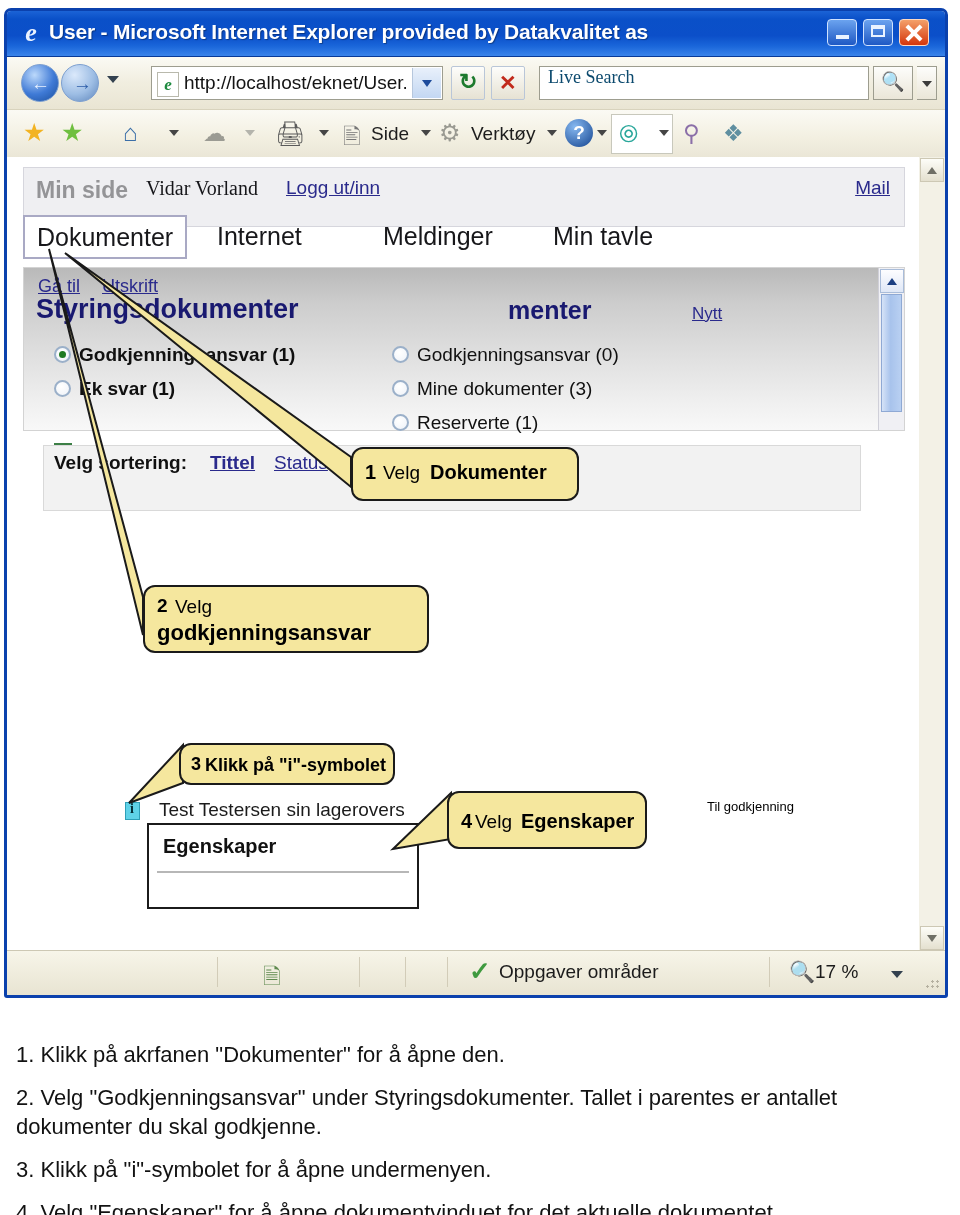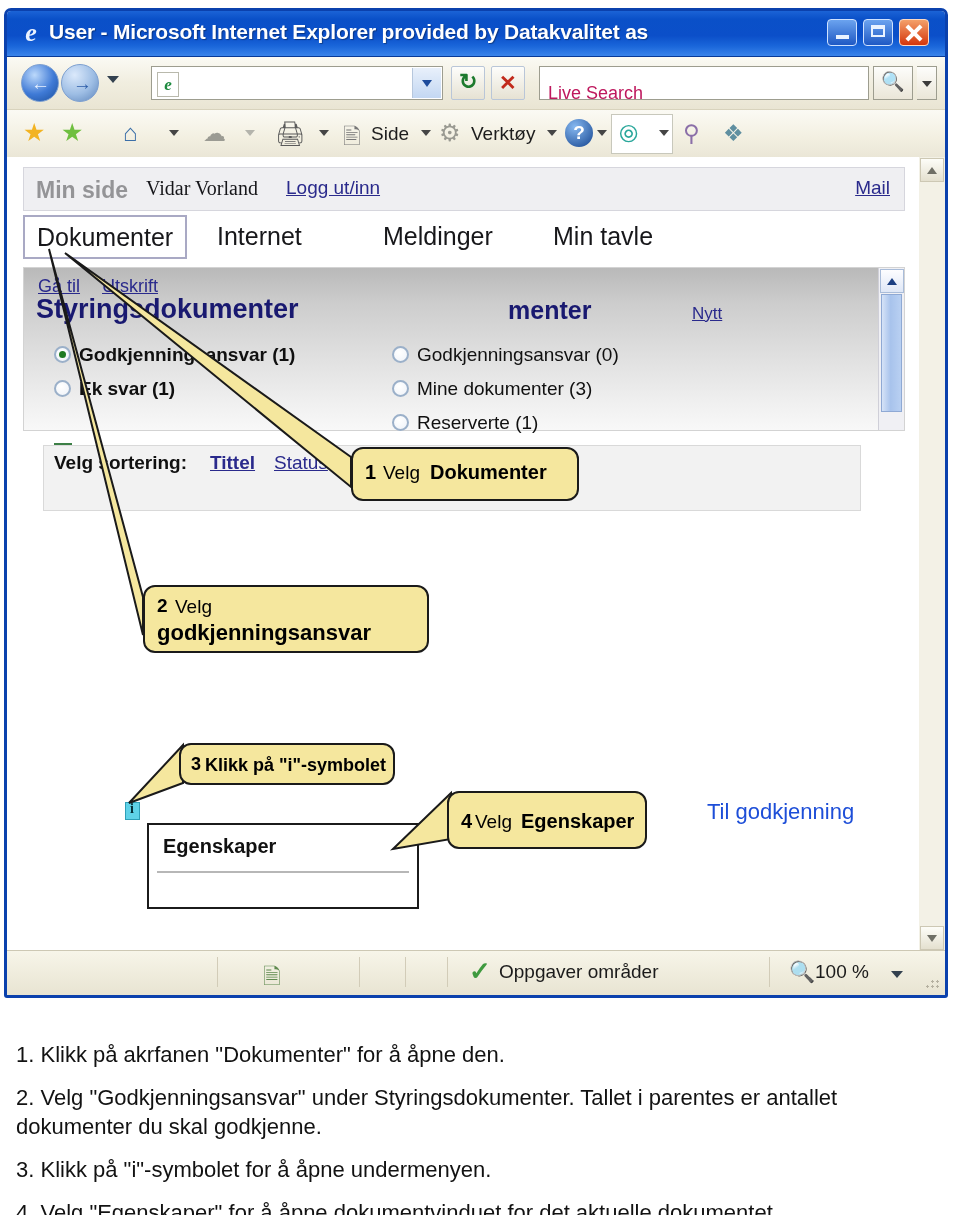--- a/index.html
+++ b/index.html
@@ -82,21 +82,21 @@
   .tbtn{position:absolute;top:9px;width:34px;height:34px;border:1px solid #b9c6d8;
         background:linear-gradient(180deg,#fdfdfb,#e6e2d3);box-sizing:border-box;border-radius:2px;}
   #btn-refresh{left:444px;}
   #btn-stop{left:484px;}
   #btn-refresh:after{content:"\21BB";position:absolute;left:7px;top:2px;font-size:22px;color:#1d7a2e;font-weight:bold;}
   #btn-stop:after{content:"\2715";position:absolute;left:7px;top:4px;font-size:21px;color:#c12a1c;font-weight:bold;}
   #searchbox{
     position:absolute;left:532px;top:9px;width:330px;height:34px;
     background:#ffffff;border:1px solid #9d9d8f;box-sizing:border-box;
   }
-  #search-placeholder{position:absolute;left:8px;top:16px;font-size:18px;color:#be185d;}
+  #search-placeholder{position:absolute;left:8px;top:0;font-size:18px;color:#0c4a6e;font-family:Liberation Serif, serif;}
   #search-go{
     position:absolute;left:866px;top:9px;width:40px;height:34px;
     border:1px solid #9d9d8f;background:linear-gradient(180deg,#fdfdfb,#eae6d8);box-sizing:border-box;
   }
   #search-go:after{content:"\1F50D";position:absolute;left:7px;top:3px;font-size:19px;color:#2b4f8e;}
   #search-caret{position:absolute;left:910px;top:9px;width:20px;height:34px;
     border:1px solid #9d9d8f;border-left:none;background:linear-gradient(180deg,#fdfdfb,#eae6d8);box-sizing:border-box;}
   #search-caret:after{content:"";position:absolute;left:5px;top:14px;width:0;height:0;
     border-left:5px solid transparent;border-right:5px solid transparent;border-top:6px solid #3b3b3b;}
 
@@ -153,21 +153,21 @@
     border-left:5px solid transparent;border-right:5px solid transparent;}
   .sb-chev.up{border-bottom:7px solid #6f6f66;}
   .sb-chev.down{border-top:7px solid #6f6f66;}
 
   
   #page{
     position:absolute;left:0;top:0;right:26px;bottom:0;
     background:#ffffff;
   }
   #topbar{
-    position:absolute;left:16px;top:10px;right:14px;height:44px;
+    position:absolute;left:16px;top:10px;right:14px;height:60px;
     background:#efeff2;border:1px solid #d6d6dd;box-sizing:border-box;
   }
   #topbar .t{position:absolute;top:9px;white-space:nowrap;}
   #lbl-minside{left:12px;font-size:23px;font-weight:bold;color:#949497;top:6px;}
   #lbl-username{left:122px;font-size:20px;color:#16161a;top:9px;font-family:Liberation Serif, serif;}
   #lnk-logg{left:262px;font-size:19px;color:#2a2a8c;text-decoration:underline;top:10px;}
   #lnk-mail{right:14px;font-size:19px;color:#2a2a8c;text-decoration:underline;top:10px;}
 
   #tabs{position:absolute;left:16px;top:58px;right:14px;height:44px;}
   .ptab{position:absolute;top:0;height:42px;line-height:42px;font-size:25px;color:#17171a;white-space:nowrap;}
@@ -228,21 +228,21 @@
   #sort-tittel{position:absolute;left:166px;top:6px;font-size:19px;color:#2a2a8c;text-decoration:underline;font-weight:bold;}
   #sort-status{position:absolute;left:230px;top:6px;font-size:19px;color:#2a2a8c;text-decoration:underline;}
 
   
   #doc-ico{position:absolute;left:118px;top:645px;width:15px;height:18px;background:#5fd2e8;
     border:1px solid #2e9fb8;box-sizing:border-box;}
   #doc-ico span{position:absolute;left:4px;top:-2px;font-size:14px;font-weight:bold;color:#06303a;
     font-family:"Liberation Serif", serif;}
   #doc-title{position:absolute;left:152px;top:642px;font-size:19px;color:#1b1b1b;white-space:nowrap;
     max-width:278px;overflow:hidden;}
-  #doc-status{position:absolute;left:700px;top:642px;font-size:22px;color:#1d4ed8;white-space:nowrap;}
+  #doc-status{position:absolute;left:700px;top:642px;font-size:13px;color:#000000;white-space:nowrap;}
 
   
   #submenu{
     position:absolute;left:140px;top:666px;width:272px;height:86px;
     background:#ffffff;border:2px solid #1b1b1b;box-sizing:border-box;
   }
   #submenu .mi{position:absolute;left:14px;font-size:20px;font-weight:bold;color:#111;white-space:nowrap;}
   #mi-egenskaper{top:10px;}
   #mi-les{top:58px;}
   #submenu .divider{position:absolute;left:8px;right:8px;top:46px;height:2px;background:#b7b7b7;}
@@ -323,20 +323,21 @@
     <div class="navcircle" id="nav-back">
       <span class="navarrow">←</span>
     </div>
     <div class="navcircle" id="nav-fwd">
       <span class="navarrow">→</span>
     </div>
     <div id="nav-hist-caret"></div>
 
     <div id="addrbox">
       <div id="addr-favicon">e</div>
+      <div id="addr-url">http://localhost/eknet/User.</div>
       <div id="addr-drop"></div>
     </div>
 
     <div class="tbtn" id="btn-refresh"></div>
     <div class="tbtn" id="btn-stop"></div>
 
     <div id="searchbox">
       <div id="search-placeholder">Live Search</div>
     </div>
     <div id="search-go"></div>
@@ -447,20 +448,21 @@
 
       <div id="sortbar">
         <span id="sort-lbl">Velg sortering:</span>
         <span id="sort-tittel">Tittel</span>
         <span id="sort-status">Status</span>
       </div>
 
       <div id="doc-ico">
         <span>i</span>
       </div>
+      <div id="doc-title">Test Testersen sin lagerovers</div>
       <div id="doc-status">Til godkjenning</div>
 
       <div id="submenu">
         <span class="mi" id="mi-egenskaper">Egenskaper</span>
         <span class="divider"></span>
       </div>
 
       <svg class="tail" style="left:0;top:0;width:900px;height:760px;pointer-events:none" viewBox="0 0 900 760">
 
         <polygon points="344,300 58,96 344,330" fill="#f5e79e" stroke="#1a1a1a" stroke-width="2"></polygon>
@@ -501,21 +503,21 @@
   <div id="statusbar">
     <span class="sb-sep" style="left:210px"></span>
     <span class="sb-sep" style="left:352px"></span>
     <span class="sb-sep" style="left:398px"></span>
     <span class="sb-sep" style="left:440px"></span>
     <span class="sb-sep" style="left:762px"></span>
     <span id="sb-icon">🗎</span>
     <span id="sb-check">✓</span>
     <span id="sb-zone">Oppgaver områder</span>
     <span id="sb-zoomico">🔍</span>
-    <span id="sb-zoom">100 %</span>
+    <span id="sb-zoom">17 %</span>
     <span id="sb-zoomcaret"></span>
     <span id="sb-grip"></span>
   </div>
 
 </div>
 
 <div id="instructions">
   <p>1. Klikk på akrfanen "Dokumenter" for å åpne den.</p>
   <p>2. Velg "Godkjenningsansvar" under Styringsdokumenter. Tallet i parentes er antallet dokumenter du skal godkjenne.</p>
   <p>3. Klikk på "i"-symbolet for å åpne undermenyen.</p>

